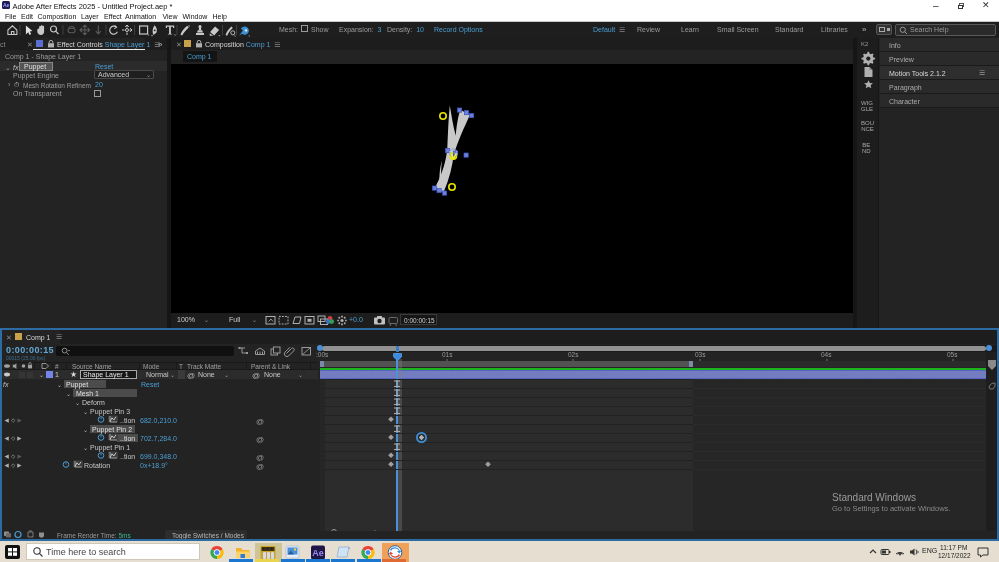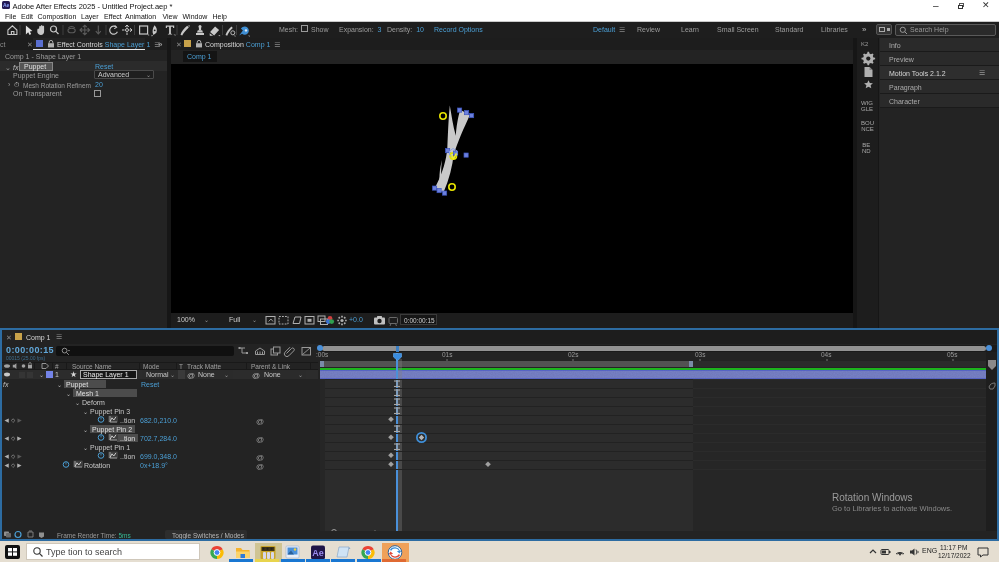--- a/index.html
+++ b/index.html
@@ -538,22 +538,22 @@
   <path d="M71 37.5 L73.8 40.3 L71 43.1 L68.2 40.3 Z"></path>
   <path d="M71 55.5 L73.8 58.3 L71 61.1 L68.2 58.3 Z"></path>
   <path d="M71 73.5 L73.8 76.3 L71 79.1 L68.2 76.3 Z"></path>
   <path d="M71 82.5 L73.8 85.3 L71 88.1 L68.2 85.3 Z"></path>
   <path d="M168 82.5 L170.8 85.3 L168 88.1 L165.2 85.3 Z"></path>
  </g>
  <circle cx="101.5" cy="58.5" r="4.6" fill="none" stroke="#3f8fd8" stroke-width="1.8"></circle>
  <path d="M101.5 55.8 L104.2 58.5 L101.5 61.2 L98.8 58.5 Z" fill="#b4b4b4"></path>
 </svg>
 
-<div class="t" style="left:832px;top:492px;font-size:10px;color:#9b9b9b;">Rotation Windows</div>
-<div class="t" style="left:832px;top:504px;font-size:7.5px;color:#898989;">Go to Libraries to activate Windows.</div>
+<div class="t" style="left:832px;top:492px;font-size:10px;color:#9b9b9b;">Standard Windows</div>
+<div class="t" style="left:832px;top:504px;font-size:7.5px;color:#898989;">Go to Settings to activate Windows.</div>
 
 <svg class="abs" style="left:318px;top:527px;" width="70" height="10" viewBox="0 0 70 10">
  <line x1="2" y1="5" x2="8" y2="5" stroke="#888" stroke-width="1.2"></line>
  <line x1="12" y1="5" x2="48" y2="5" stroke="#4a4a4a" stroke-width="1"></line>
  <circle cx="16" cy="5" r="2.5" fill="none" stroke="#999" stroke-width="1"></circle>
  <path d="M54 7 L57 3 L60 7 Z M58.5 7 L61 4 L63.5 7 Z" fill="#888"></path>
 </svg>
 <div class="t" style="left:956px;top:528px;font-size:7px;color:#888;">–</div>
 <svg class="abs" style="left:966px;top:529px;" width="12" height="8" viewBox="0 0 12 8">
       <path d="M1 7 L4 2 L7 7 Z M5.5 7 L8 3.5 L10.5 7 Z" fill="#888"></path>
@@ -584,21 +584,21 @@
         <rect x="8" y="3" width="4" height="3.4"></rect>
         <rect x="3" y="7.4" width="4" height="3.4"></rect>
         <rect x="8" y="7.4" width="4" height="3.4"></rect>
       </g>
 </svg>
 <div class="abs" style="left:26px;top:543px;width:174px;height:17px;background:#ffffff;border:1px solid #cfc7ba;"></div>
 <svg class="abs" style="left:32px;top:546px;" width="12" height="12" viewBox="0 0 12 12">
       <circle cx="5" cy="5" r="3.2" fill="none" stroke="#333" stroke-width="1.1"></circle>
       <line x1="7.4" y1="7.4" x2="10.5" y2="10.5" stroke="#333" stroke-width="1.1"></line>
     </svg>
-<div class="t" style="left:46px;top:547px;font-size:9px;color:#454545;">Type tion to search</div>
+<div class="t" style="left:46px;top:547px;font-size:9px;color:#454545;">Time here to search</div>
 
 <svg class="abs" style="left:205px;top:543px;" width="210" height="19" viewBox="0 0 210 19">
 
  <rect x="50" y="0" width="27" height="19" fill="#cfc493"></rect>
  <rect x="177" y="0" width="27" height="19" fill="#f0a159"></rect>
 
  <g transform="translate(5,2.5)">
   <path d="M7 7 L1.28 3.7 A6.6 6.6 0 0 1 12.72 3.7 Z" fill="#ea4335"></path>
   <path d="M7 7 L12.72 3.7 A6.6 6.6 0 0 1 7 13.6 Z" fill="#fbbc05"></path>
   <path d="M7 7 L7 13.6 A6.6 6.6 0 0 1 1.28 3.7 Z" fill="#34a853"></path>

